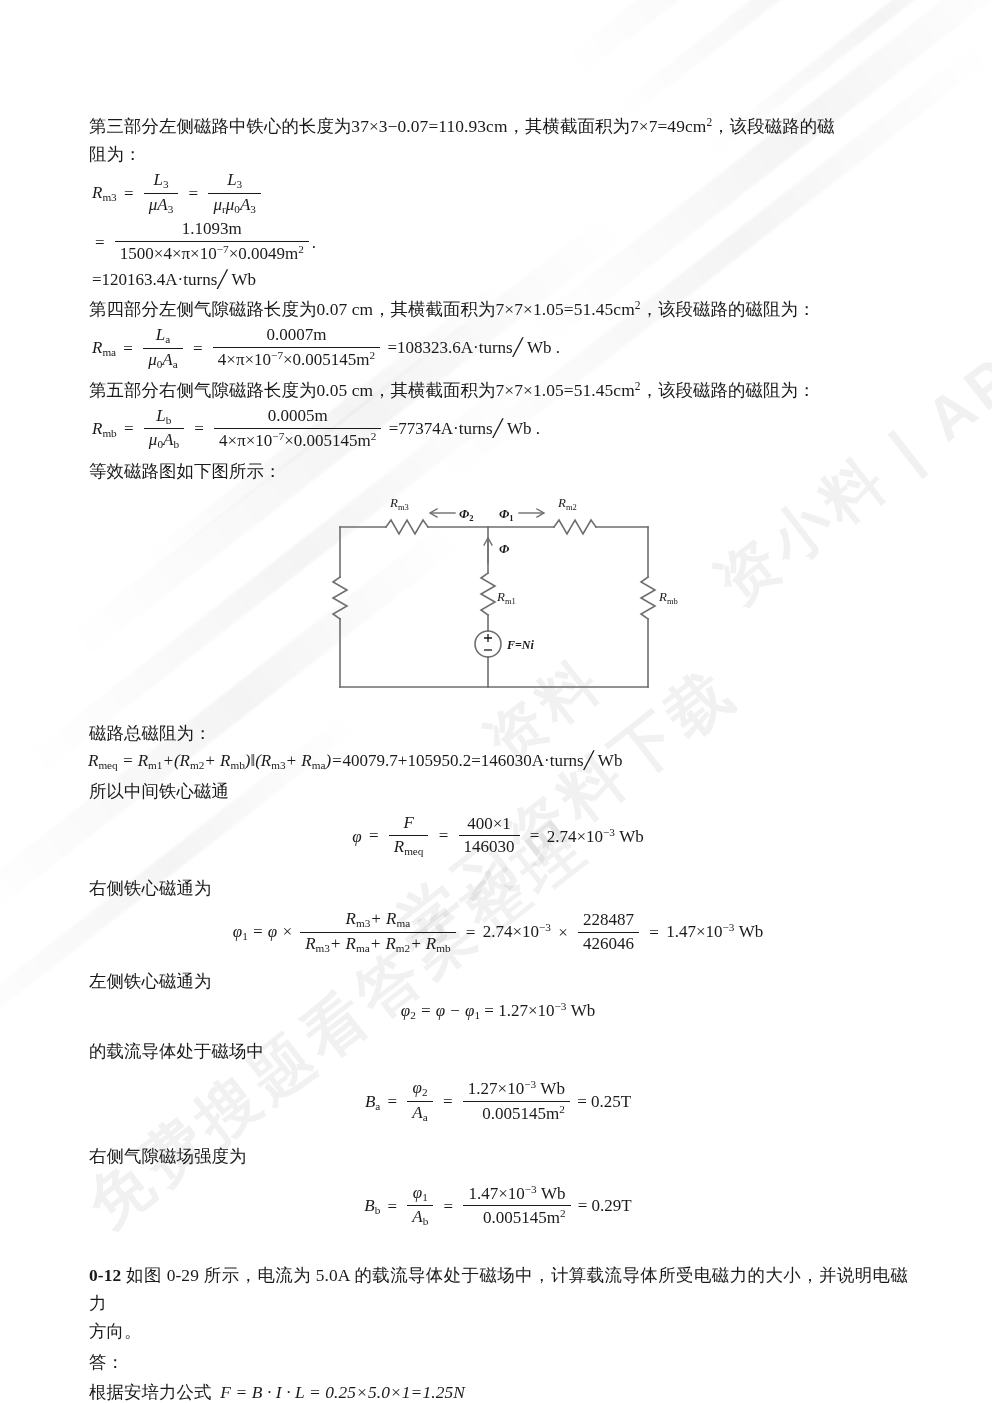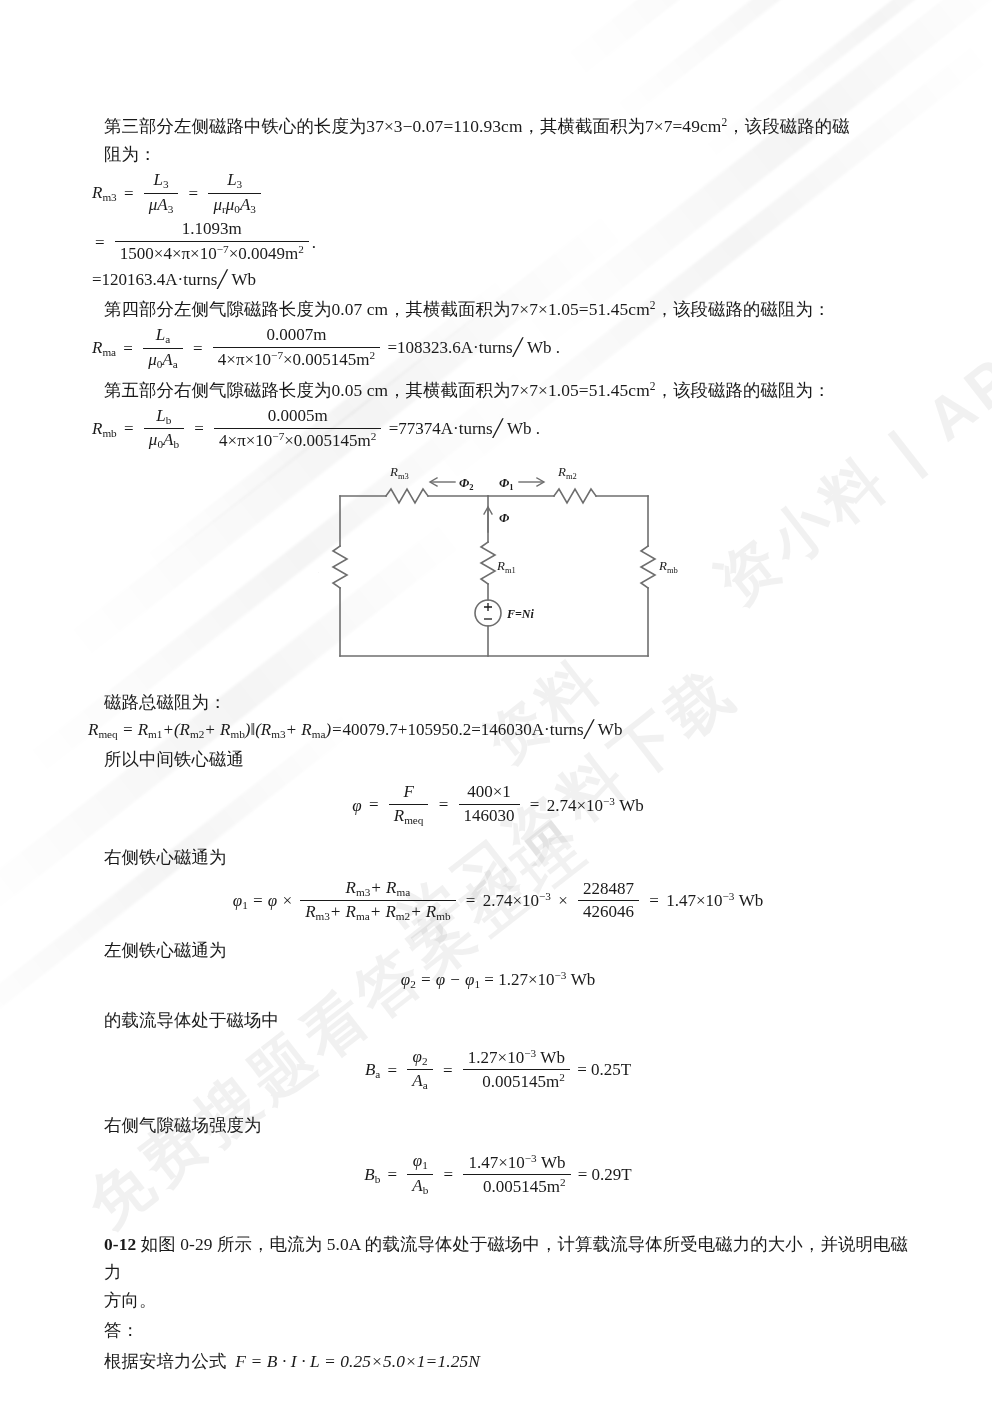--- a/index.html
+++ b/index.html
@@ -46,21 +46,21 @@
   #page {
     position: relative;
     z-index: 2;
     padding: 112px 84px 0 88px;
     box-sizing: border-box;
   }
 
   .para {
     font-size: 17.4px;
     line-height: 1.62;
-    margin: 0 0 2px 16px;
+    margin: 0 0 2px 1px;
     text-align: justify;
     letter-spacing: 0.1px;
   }
   .para-zh { font-family: "Liberation Serif", "DejaVu Serif", serif; }
 
   .mathline {
     font-size: 17px;
     line-height: 1.35;
     margin: 3px 0 3px 0;
     white-space: nowrap;
@@ -193,20 +193,21 @@
       <span class="den"><span class="m">μ</span><sub>0</sub><span class="m">A</span><sub>b</sub></span>
     </span>
     <span class="op">=</span>
     <span class="frac">
       <span class="num"><span class="up">0.0005m</span></span>
       <span class="den"><span class="up">4×π×10</span><sup>−7</sup><span class="up">×0.005145m</span><sup>2</sup></span>
     </span>
     <span class="up">=77374A·turns╱ Wb .</span>
   </div>
 
+  <p class="para para-zh">等效磁路图如下图所示：</p>
 
   <div id="circuit-figure">
     <svg width="360" height="212" viewBox="0 0 360 212">
       <g stroke="#6e6e6e" stroke-width="1.6" fill="none" stroke-linecap="square">
 
         <path d="M22,36 L68,36"></path>
 
         <path d="M68,36 l5,-7 l8,14 l8,-14 l8,14 l8,-14 l5,7"></path>
         <path d="M110,36 L170,36"></path>
 

